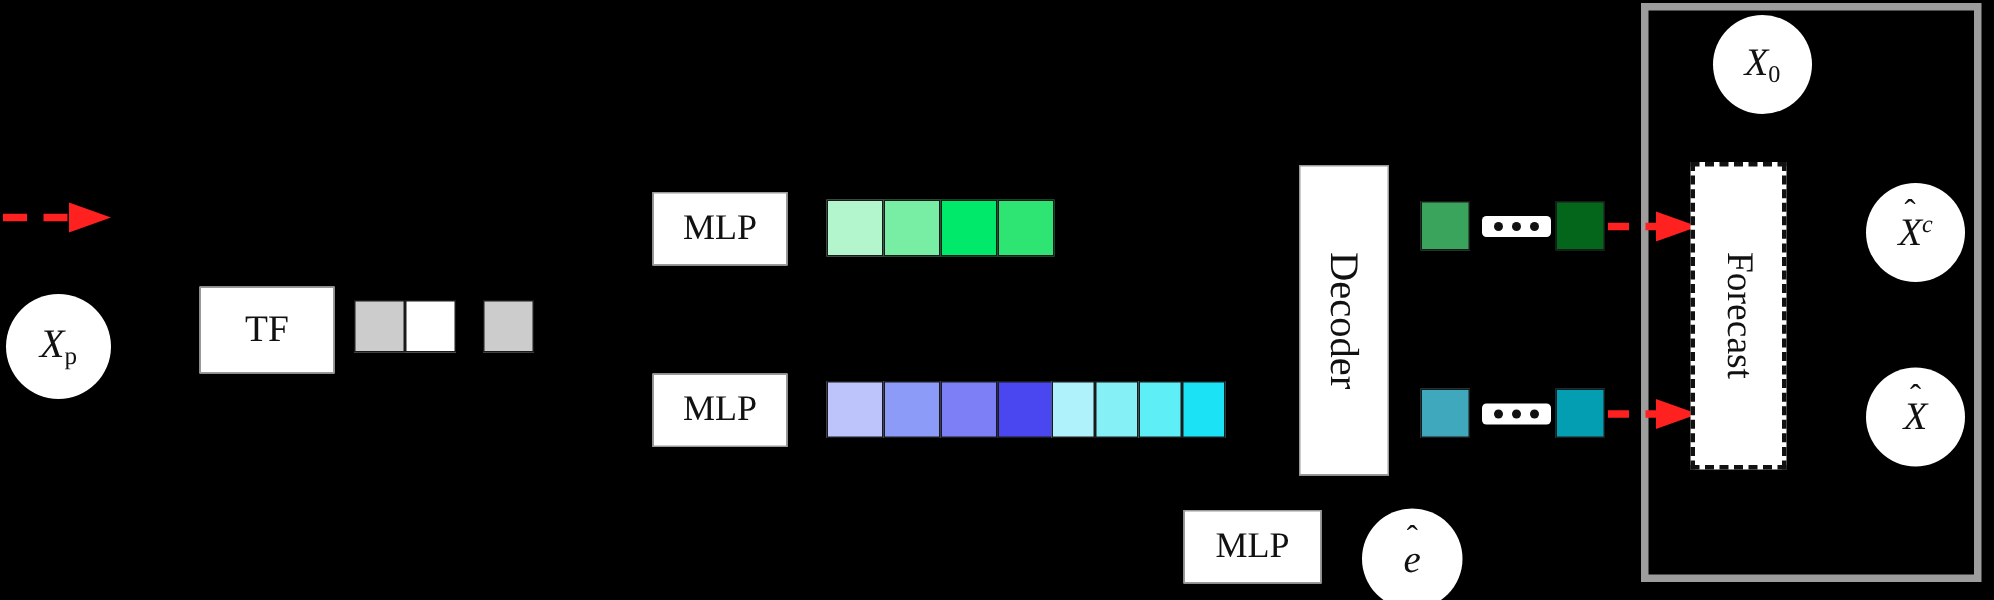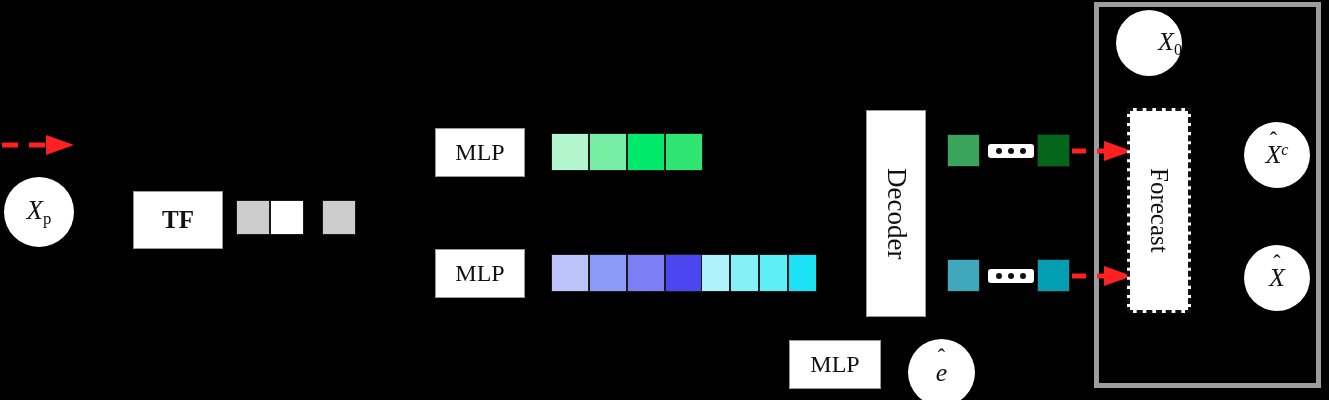--- a/index.html
+++ b/index.html
@@ -56,27 +56,27 @@
 </head>
 <body>
 
 <div id="stage">
 
   <svg class="arrow-svg" style="left:0px; top:132px; width:80px; height:26px;" viewBox="0 0 80 26">
     <line x1="2" y1="13" x2="52" y2="13" stroke="#ff2020" stroke-width="5" stroke-dasharray="16,11" stroke-linecap="butt"></line>
     <polygon points="46,3 74,13 46,23" fill="#ff2020"></polygon>
   </svg>
 
-  <div class="node-circle" style="left:4px; top:177px; width:70px; height:70px; font-size:27px;">
+  <div class="node-circle" style="left:4px; top:196px; width:70px; height:70px; font-size:27px;">
     <span>
       <span class="italic-var">X</span><span class="sub italic-var">p</span>
     </span>
   </div>
 
-  <div class="node-box" style="left:113px; top:191px; width:88px; height:56px; font-size:25px;font-weight:bold;">
+  <div class="node-box" style="left:113px; top:191px; width:88px; height:56px; font-size:25px;">
     <span>TF</span>
   </div>
 
   <div class="token" style="left:236px; top:200px; width:34px; height:35px; background:#cccccc;"></div>
   <div class="token" style="left:270px; top:200px; width:34px; height:35px; background:#ffffff;"></div>
   <div class="token" style="left:322px; top:200px; width:34px; height:35px; background:#cccccc;"></div>
 
   <div class="node-box" style="left:415px; top:128px; width:88px; height:47px; font-size:24px;">
     <span>MLP</span>
   </div>
@@ -138,21 +138,21 @@
   </svg>
   <svg class="arrow-svg" style="left:1070px; top:263px; width:66px; height:26px;" viewBox="0 0 66 26">
     <line x1="2" y1="13" x2="40" y2="13" stroke="#ff2020" stroke-width="5" stroke-dasharray="14,11" stroke-linecap="butt"></line>
     <polygon points="34,3 62,13 34,23" fill="#ff2020"></polygon>
   </svg>
 
   <div class="forecast-box" style="left:1127px; top:108px; width:64px; height:205px;">
     <span class="vertical-text" style="font-size:25px;">Forecast</span>
   </div>
 
-  <div class="node-circle" style="left:1116px; top:10px; width:66px; height:66px; font-size:26px;justify-content:flex-end;">
+  <div class="node-circle" style="left:1142px; top:10px; width:66px; height:66px; font-size:26px;">
     <span>
       <span class="italic-var">X</span><span class="sub">0</span>
     </span>
   </div>
 
   <div class="node-circle" style="left:1244px; top:122px; width:66px; height:66px; font-size:26px;">
     <span>
       <span class="hat-wrap"><span class="hat">ˆ</span><span class="italic-var">X</span></span><span class="sup">c</span>
     </span>
   </div>

